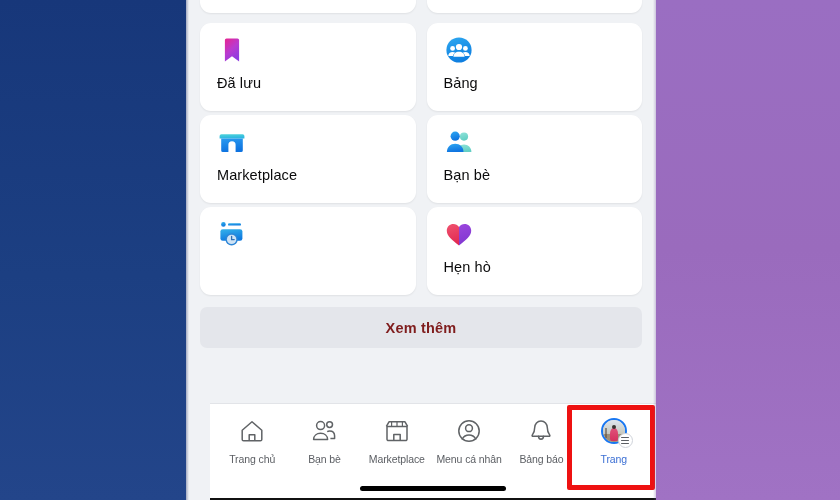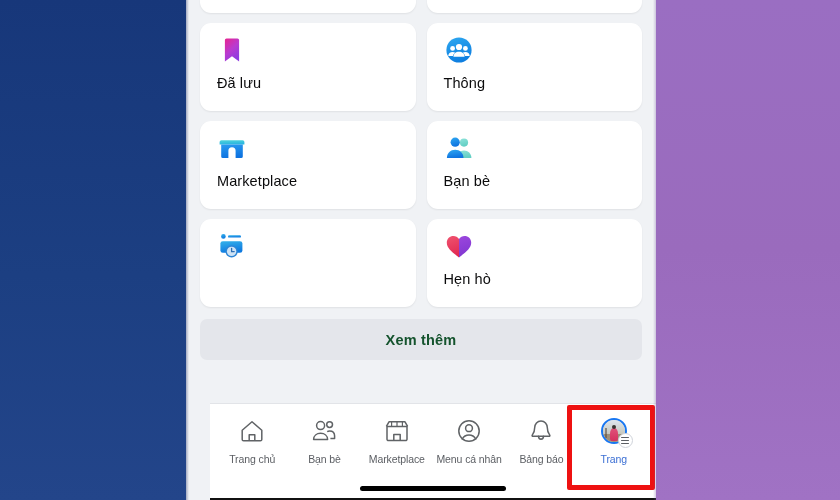--- a/index.html
+++ b/index.html
@@ -67,21 +67,21 @@
   .content {
     flex: 1 1 auto;
     padding: 0 14px;
     overflow: hidden;
     background: #f0f2f5;
   }
 
   .grid {
     display: grid;
     grid-template-columns: 1fr 1fr;
-    gap: 10px 11px;
+    gap: 4px 11px;
   }
 
   .card {
     background: #ffffff;
     border-radius: 11px;
     padding: 12px 0 12px 17px;
     min-height: 88px;
     display: flex;
     flex-direction: column;
     justify-content: flex-start;
@@ -116,21 +116,21 @@
   .seemore-wrap { padding: 12px 0 0 0; }
   .seemore {
     width: 100%;
     height: 41px;
     background: #e4e6eb;
     border: none;
     border-radius: 7px;
     font-family: inherit;
     font-size: 14.5px;
     font-weight: bold;
-    color: #14532d;
+    color: #7f1d1d;
     cursor: pointer;
     letter-spacing: .2px;
   }
 
   
   .navbar {
     flex: none;
     height: 97px;
     background: #ffffff;
     border-top: 1px solid #e2e4e8;
@@ -286,21 +286,21 @@
               </defs>
               <circle cx="15" cy="15" r="12.6" fill="url(#gradGroups)"></circle>
               <circle cx="15" cy="12" r="3.1" fill="#ffffff"></circle>
               <path d="M9.4 21.7 c0-3.1 2.5-5.0 5.6-5.0 s5.6 1.9 5.6 5.0 Z" fill="#ffffff"></path>
               <circle cx="8.6" cy="13.4" r="2.4" fill="#ffffff"></circle>
               <path d="M4.3 21.0 c0-2.5 1.9-4.0 4.3-4.0 c1.0 0 1.9 .3 2.6 .7 c-1.3 .9-2.1 2.0-2.2 3.3 Z" fill="#ffffff"></path>
               <circle cx="21.4" cy="13.4" r="2.4" fill="#ffffff"></circle>
               <path d="M25.7 21.0 c0-2.5-1.9-4.0-4.3-4.0 c-1.0 0-1.9 .3-2.6 .7 c1.3 .9 2.1 2.0 2.2 3.3 Z" fill="#ffffff"></path>
             </svg>
           </div>
-          <div class="card-label">Thông</div>
+          <div class="card-label">Bảng</div>
         </div>
 
         <div class="card">
           <div class="card-icon">
             <svg viewBox="0 0 30 30" width="30" height="30">
               <defs>
                 <linearGradient id="gradStoreTop" x1="0" y1="0" x2="0.2" y2="1">
                   <stop offset="0%" stop-color="#4fd4da"></stop>
                   <stop offset="100%" stop-color="#2bb6e0"></stop>
                 </linearGradient>

